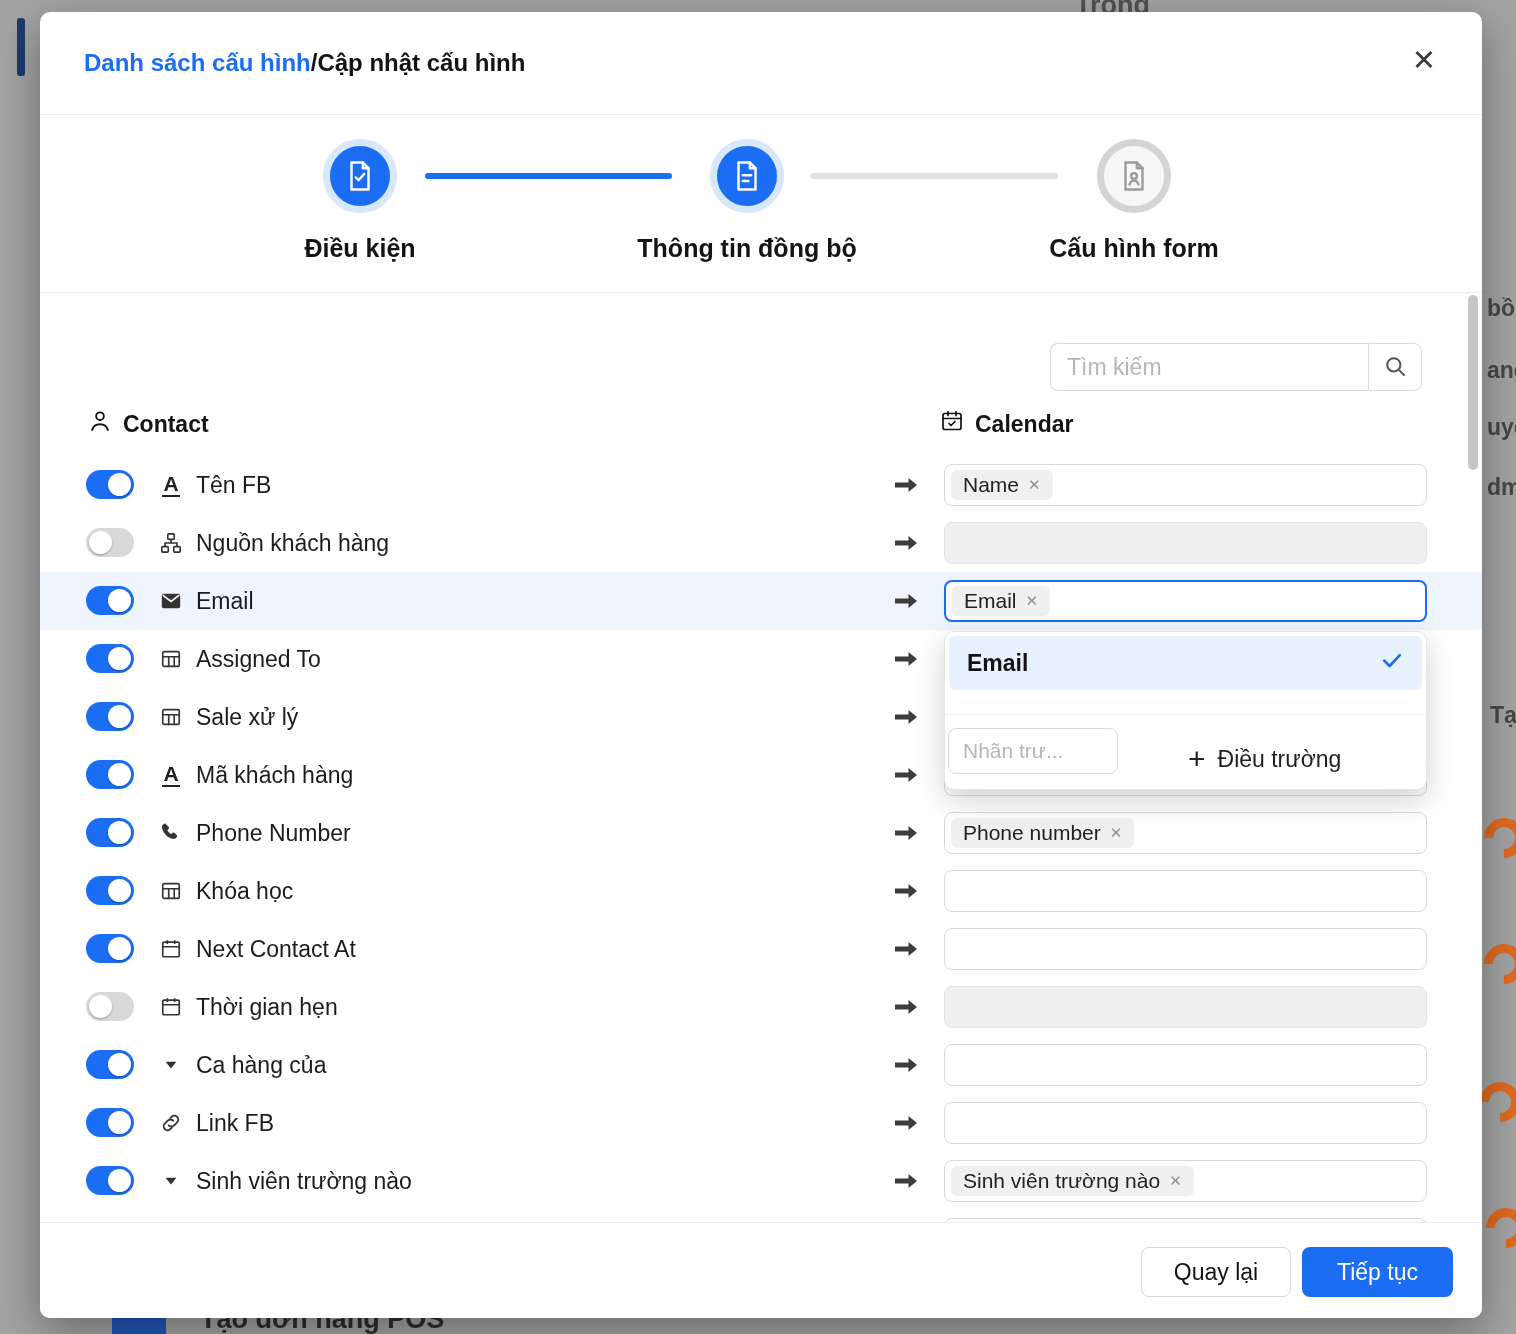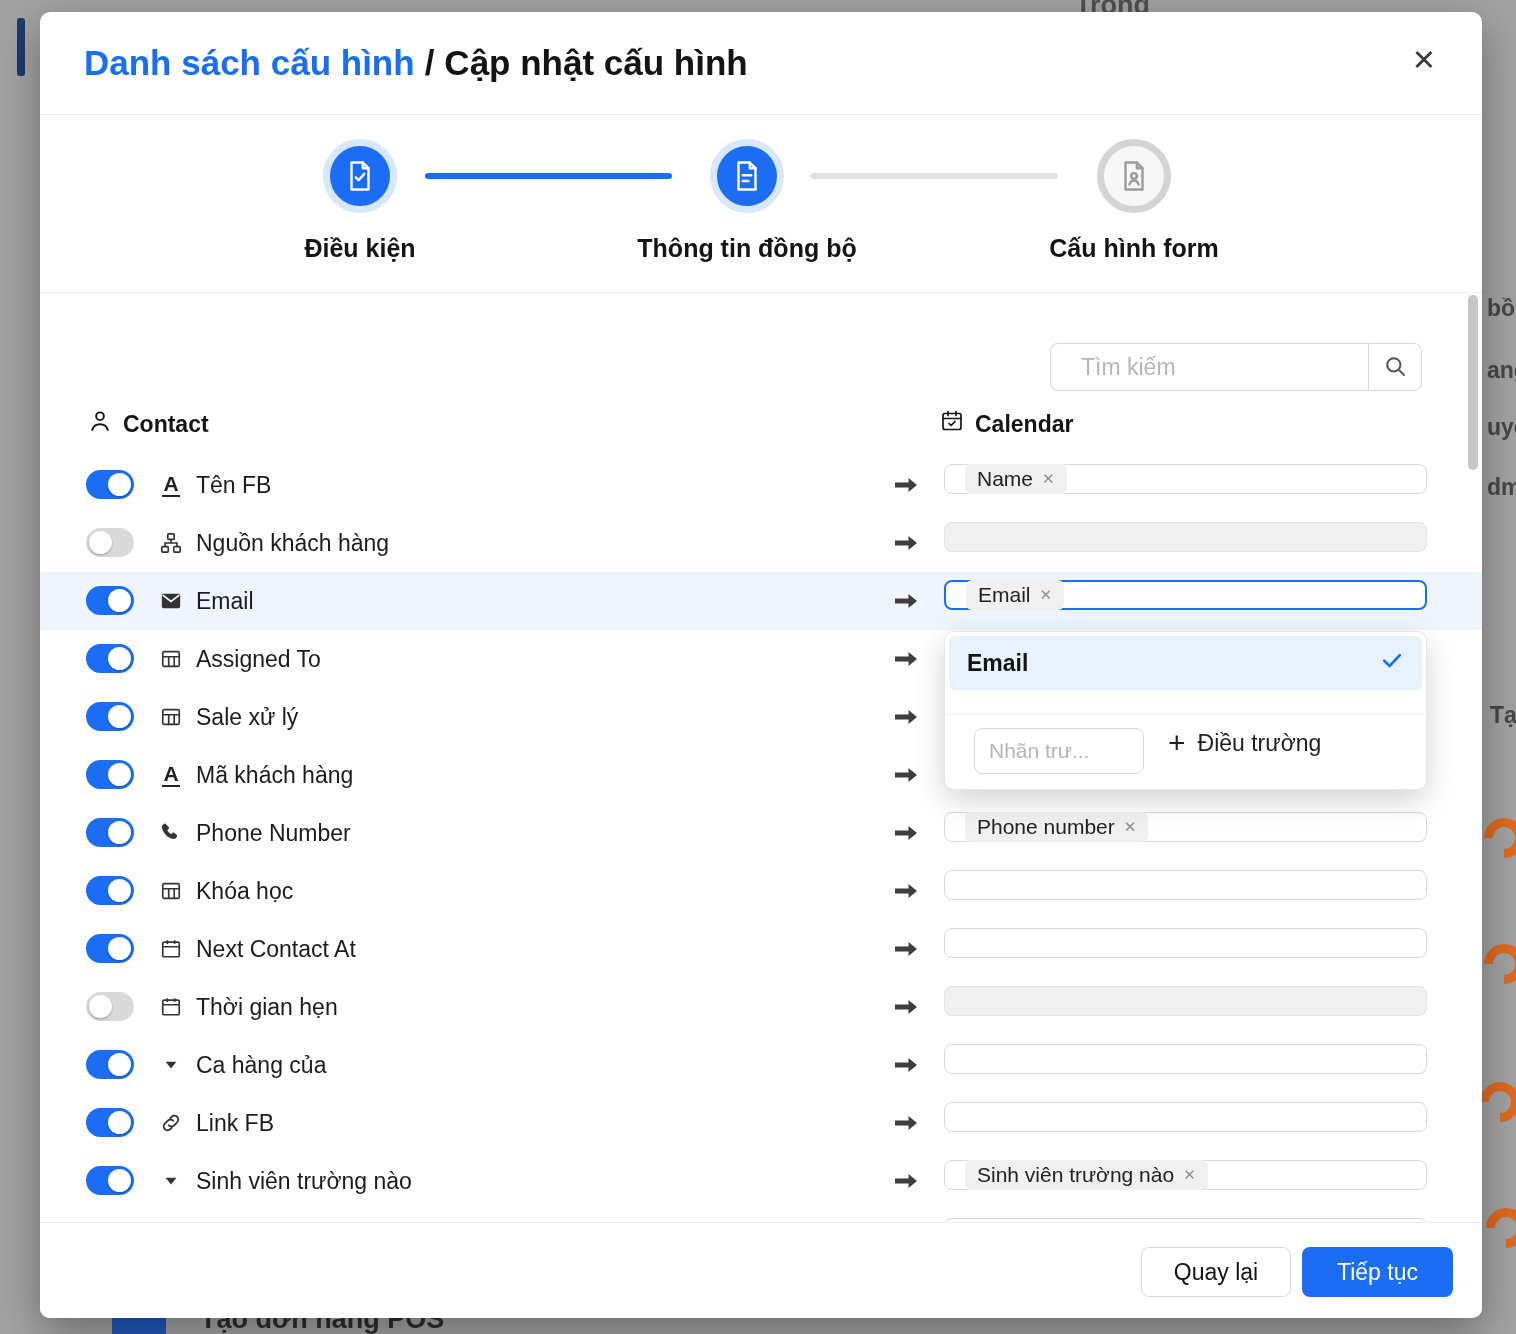--- a/index.html
+++ b/index.html
@@ -17,76 +17,76 @@
   .o0{left:1484px;top:818px}.o1{left:1484px;top:944px}.o2{left:1480px;top:1082px}.o3{left:1486px;top:1208px}
   .bg-logo{position:absolute;left:112px;top:1308px;width:54px;height:34px;background:#2257b9;border-radius:6px}
   .bg-bottom{position:absolute;left:200px;top:1304px;font-size:27px;font-weight:700;color:#2d2d2d}
   .bg-accent{position:absolute;left:17px;top:18px;width:8px;height:58px;background:#1e3a6e;border-radius:3px}
 
   
   .modal{position:absolute;left:40px;top:12px;width:1442px;height:1306px;background:#fff;
     border-radius:10px;box-shadow:0 14px 44px rgba(0,0,0,.35);z-index:2;overflow:hidden}
 
   .modal-header{height:103px;display:flex;align-items:center;padding:0 44px;border-bottom:1px solid #ececec;position:relative}
-  .breadcrumb{display:flex;gap:10px;font-size:35px;font-weight:700;color:#141414;align-items:center}
+  .breadcrumb{display:flex;font-size:24px;font-weight:700;color:#141414;align-items:center}
   .breadcrumb .parent{color:var(--accent,#1b6ef3);cursor:pointer}
   .close-btn{position:absolute;right:46px;top:34px;font-size:29px;color:#3c3c3c;font-weight:300;cursor:pointer;line-height:1}
 
   
   .stepper{position:relative;height:178px;border-bottom:1px solid #ececec}
   .step-circle{position:absolute;width:74px;height:74px;border-radius:50%;top:24px;
     display:flex;align-items:center;justify-content:center;cursor:pointer}
   .step-circle.filled{background:var(--accent,#1b6ef3);border:7px solid #d9e7fb}
   .step-circle.upcoming{background:#f7f7f7;border:7px solid #d4d4d4}
   .c1{left:283px}.c2{left:670px}.c3{left:1057px}
   .step-line{position:absolute;top:58px;height:6px;border-radius:3px;background:var(--accent,#1b6ef3)}
   .l1{left:385px;width:247px}
   .l2{left:770px;width:248px;background:#e2e2e2}
   .step-label{position:absolute;top:119px;width:320px;text-align:center;font-size:25px;font-weight:700;color:#141414}
   .s1{left:160px}.s2{left:547px}.s3{left:934px}
 
   
   .modal-body{position:relative;height:929px;overflow:hidden}
   .search-group{position:absolute;left:1010px;top:50px;display:flex}
   .search-input{width:318px;height:48px;border:1px solid #d9d9d9;border-right:none;border-radius:8px 0 0 8px;
-    padding:0 30px;font-size:23px;color:#333;outline:none;font-family:inherit}
+    padding:0 16px;font-size:23px;color:#333;outline:none;font-family:inherit}
   .search-input::placeholder{color:#b6b6b6}
   .search-btn{width:54px;height:48px;border:1px solid #d9d9d9;border-radius:0 8px 8px 0;background:#fff;
     display:flex;align-items:center;justify-content:center;cursor:pointer}
   .col-header{position:absolute;top:116px;display:flex;align-items:center;gap:11px;font-size:23px;font-weight:700;color:#141414}
   .col-contact{left:48px}.col-calendar{left:900px}
 
   .rows{position:absolute;top:163px;left:0;width:1442px}
   .map-row{position:relative;height:58px}
   .map-row.active{background:var(--row-hl,#eef5ff)}
   .toggle{position:absolute;left:46px;top:14px;width:48px;height:29px;border-radius:15px;cursor:pointer}
   .toggle.on{background:var(--accent,#1b6ef3)}
   .toggle.off{background:var(--toggle-off,#d9d9d9)}
   .knob{position:absolute;top:3px;width:23px;height:23px;background:#fff;border-radius:50%;box-shadow:0 1px 2px rgba(0,0,0,.3)}
   .toggle.on .knob{right:3px}.toggle.off .knob{left:3px}
   .row-icon{position:absolute;left:118px;top:50%;transform:translateY(-50%);width:26px;height:26px;
     display:flex;align-items:center;justify-content:center}
   .txt-glyph{font-size:21px;font-weight:600;color:#222;border-bottom:2px solid #222;line-height:1;padding:0 1px 1px}
   .row-label{position:absolute;left:156px;top:50%;transform:translateY(-50%);font-size:23px;color:#1c1c1e;white-space:nowrap}
   .arrow{position:absolute;left:853px;top:50%;transform:translateY(-50%);display:flex}
-  .target{position:absolute;left:904px;top:8px;width:483px;height:30px;border:1px solid #d9d9d9;border-radius:8px;
-    background:#fff;display:flex;align-items:center;padding:0 20px;cursor:pointer}
+  .target{position:absolute;left:904px;top:8px;width:483px;height:42px;border:1px solid #d9d9d9;border-radius:8px;
+    background:#fff;display:flex;align-items:center;padding:0 6px;cursor:pointer}
   .target.disabled{background:#f0f0f0;border-color:#e4e4e4}
   .map-row.active .target{border:2px solid var(--accent,#1b6ef3)}
   .tag{display:flex;align-items:center;gap:9px;background:var(--tag-bg,#f0f0f0);border-radius:6px;
     padding:3px 12px;font-size:21px;color:#222;white-space:nowrap}
   .tag .x{color:#8f8f8f;font-size:15px;cursor:pointer}
 
   
   .dropdown{position:absolute;left:904px;top:338px;width:483px;background:#fff;border-radius:10px;
     border:1px solid #e6e6e6;box-shadow:0 10px 30px rgba(0,0,0,.18);z-index:6}
   .dd-option{margin:4px;height:54px;border-radius:6px;background:var(--dd-sel,#e8f1fe);
     display:flex;align-items:center;justify-content:space-between;padding:0 18px;
     font-size:23px;font-weight:600;color:#141414;cursor:pointer}
-  .dd-footer{margin-top:24px;border-top:1px solid #f0f0f0;padding:13px 29px 15px;display:flex;align-items:flex-start;gap:24px}
+  .dd-footer{margin-top:24px;border-top:1px solid #f0f0f0;padding:13px 3px 15px;display:flex;align-items:flex-end;gap:70px}
   .dd-input{width:170px;height:46px;border:1px solid #d9d9d9;border-radius:8px;padding:0 14px;
     font-size:21px;outline:none;font-family:inherit;color:#333}
   .dd-input::placeholder{color:#b6b6b6}
   .dd-add{display:flex;align-items:center;gap:12px;font-size:23px;color:#1f1f1f;cursor:pointer}
   .dd-add .plus{font-size:30px;font-weight:300;line-height:1}
 
   
   .modal-footer{position:absolute;bottom:0;left:0;width:100%;height:96px;border-top:1px solid #ececec;background:#fff}
   .btn{position:absolute;top:24px;height:50px;border-radius:8px;font-size:23px;font-family:inherit;cursor:pointer}
   .btn-back{left:1101px;width:150px;background:#fff;border:1px solid #d9d9d9;color:#141414}

